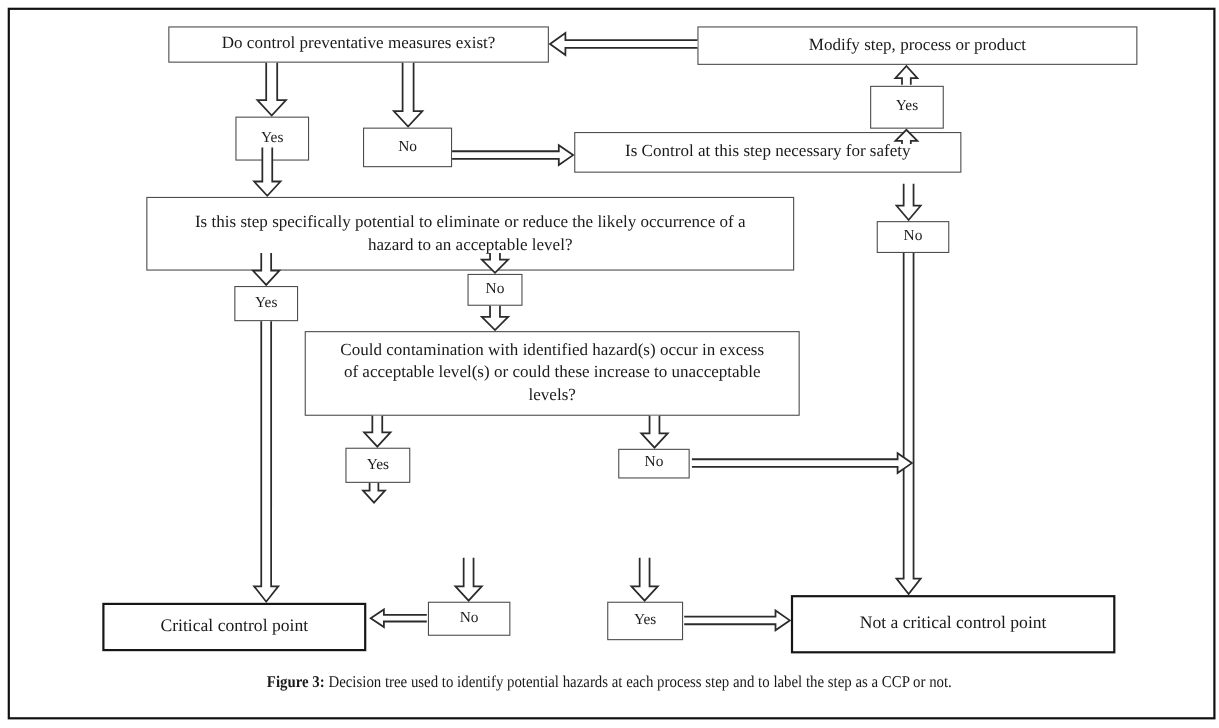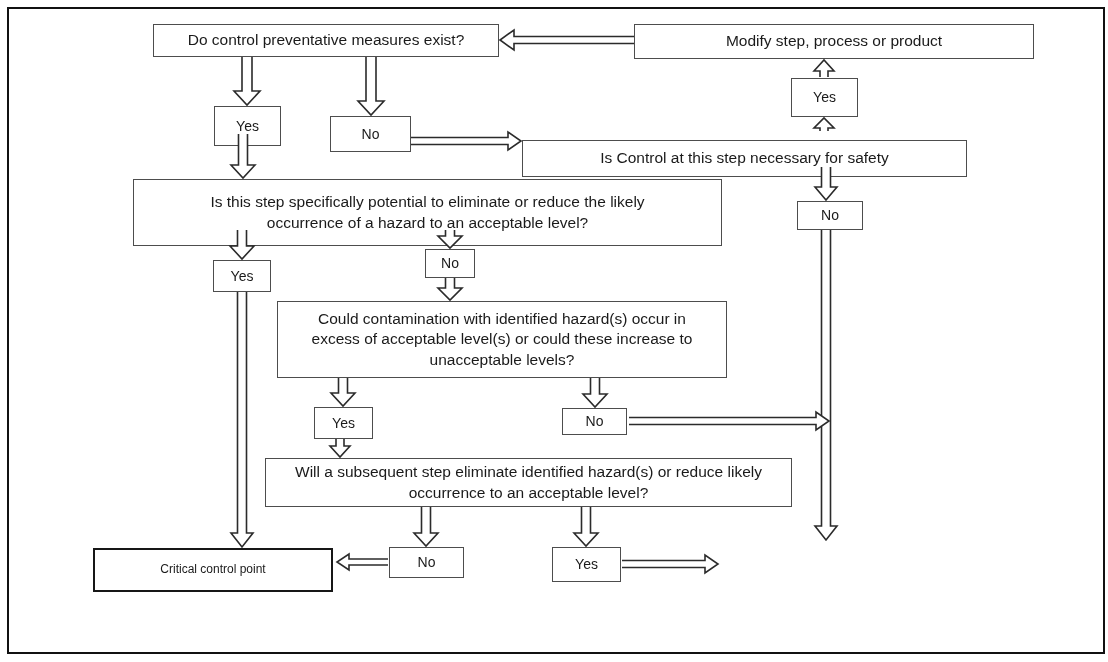--- a/index.html
+++ b/index.html
@@ -1,29 +1,29 @@
 <!DOCTYPE html>
 <html><head>
 <meta charset="utf-8">
 <style>
   html,body{margin:0;padding:0;background:#fff;}
   .stage{
     position:relative;width:1108px;height:662px;background:#ffffff;
-    font-family:Liberation Sans, sans-serif;color:#1a1a1a;overflow:hidden;
+    font-family:Liberation Serif, serif;color:#1a1a1a;overflow:hidden;
   }
   .frame{
     position:absolute;left:7px;top:7px;width:1094px;height:643px;
     border:2px solid #111;pointer-events:none;
   }
   .node{
     position:absolute;display:flex;align-items:center;justify-content:center;
     text-align:center;background:#ffffff;border:1.5px solid #4d4d4d;
     font-size:15.5px;line-height:1.3;box-sizing:border-box;z-index:1;
   }
-  .node.result{border:2.5px solid #161616;font-size:12px;}
+  .node.result{border:2.5px solid #161616;font-size:16px;}
   .node.label{font-size:14px;}
   .q2pad{padding:0 40px;}
   .q3pad{padding:0 30px;}
   .q4pad{padding:0 28px;}
   svg.connectors{position:absolute;left:0;top:0;z-index:5;pointer-events:none;}
   svg.connectors path{fill:#ffffff;stroke:#2b2b2b;stroke-width:1.6;stroke-linejoin:miter;}
   .caption{
     position:absolute;left:0;top:613px;width:1108px;text-align:center;z-index:2;
     font-size:15px;
   }
@@ -34,32 +34,32 @@
 <body>
 
 <div class="stage">
   <div class="frame"></div>
 
   <div class="node" style="left:153px;top:24px;width:346px;height:33px;">Do control preventative measures exist?</div>
   <div class="node label" style="left:214px;top:106px;width:67px;height:40px;">Yes</div>
   <div class="node label" style="left:330px;top:116px;width:81px;height:36px;">No</div>
   <div class="node" style="left:634px;top:24px;width:400px;height:35px;">Modify step, process or product</div>
   <div class="node label" style="left:791px;top:78px;width:67px;height:39px;">Yes</div>
-  <div class="node" style="left:522px;top:140px;width:445px;height:37px;">Is Control at this step necessary for safety</div>
+  <div class="node" style="left:522px;top:120px;width:352px;height:37px;">Is Control at this step necessary for safety</div>
   <div class="node label" style="left:797px;top:201px;width:66px;height:29px;">No</div>
   <div class="node q2pad" style="left:133px;top:179px;width:589px;height:67px;">Is this step specifically potential to eliminate or reduce the likely occurrence of a hazard to an acceptable level?</div>
   <div class="node label" style="left:213px;top:260px;width:58px;height:32px;">Yes</div>
   <div class="node label" style="left:425px;top:249px;width:50px;height:29px;">No</div>
   <div class="node q3pad" style="left:277px;top:301px;width:450px;height:77px;">Could contamination with identified hazard(s) occur in excess of acceptable level(s) or could these increase to unacceptable levels?</div>
   <div class="node label" style="left:314px;top:407px;width:59px;height:32px;">Yes</div>
   <div class="node label" style="left:562px;top:408px;width:65px;height:27px;">No</div>
-  <div class="node q4pad" style="left:265px;top:458px;width:527px;height:49px;">Will a subsequent step eliminate identified hazard(s) or reduce likely occurrence to an acceptable level?</div>
   <div class="node result" style="left:93px;top:548px;width:240px;height:44px;">Critical control point</div>
   <div class="node label" style="left:389px;top:547px;width:75px;height:31px;">No</div>
   <div class="node label" style="left:552px;top:547px;width:69px;height:35px;">Yes</div>
+  <div class="node result" style="left:719px;top:541px;width:295px;height:53px;">Not a critical control point</div>
 
   <svg class="connectors" width="1108" height="662">
       <path d="M634.0,36.5 L514.0,36.5 L514.0,30.0 L500.0,40.0 L514.0,50.0 L514.0,43.5 L634.0,43.5"></path>
       <path d="M242.0,57.0 L242.0,91.0 L234.0,91.0 L247.0,105.0 L260.0,91.0 L252.0,91.0 L252.0,57.0"></path>
       <path d="M366.0,57.0 L366.0,101.0 L358.0,101.0 L371.0,115.0 L384.0,101.0 L376.0,101.0 L376.0,57.0"></path>
       <path d="M411.0,144.5 L508.0,144.5 L508.0,150.0 L521.0,141.0 L508.0,132.0 L508.0,137.5 L411.0,137.5"></path>
       <path d="M828.0,131.0 L828.0,128.0 L834.0,128.0 L824.0,118.0 L814.0,128.0 L820.0,128.0 L820.0,131.0"></path>
       <path d="M828.0,77.0 L828.0,71.0 L834.0,71.0 L824.0,60.0 L814.0,71.0 L820.0,71.0 L820.0,77.0"></path>
       <path d="M821.5,167.0 L821.5,187.0 L815.0,187.0 L826.0,200.0 L837.0,187.0 L830.5,187.0 L830.5,167.0"></path>
       <path d="M821.5,230.0 L821.5,526.0 L815.0,526.0 L826.0,540.0 L837.0,526.0 L830.5,526.0 L830.5,230.0"></path>
@@ -71,13 +71,16 @@
       <path d="M590.5,378.0 L590.5,394.0 L583.0,394.0 L595.0,407.0 L607.0,394.0 L599.5,394.0 L599.5,378.0"></path>
       <path d="M629.0,424.5 L816.0,424.5 L816.0,430.0 L829.0,421.0 L816.0,412.0 L816.0,417.5 L629.0,417.5"></path>
       <path d="M336.0,439.0 L336.0,446.0 L330.0,446.0 L340.0,457.0 L350.0,446.0 L344.0,446.0 L344.0,439.0"></path>
       <path d="M421.5,507.0 L421.5,533.0 L414.0,533.0 L426.0,546.0 L438.0,533.0 L430.5,533.0 L430.5,507.0"></path>
       <path d="M581.5,507.0 L581.5,533.0 L574.0,533.0 L586.0,546.0 L598.0,533.0 L590.5,533.0 L590.5,507.0"></path>
       <path d="M388.0,559.0 L349.0,559.0 L349.0,554.0 L337.0,562.0 L349.0,570.0 L349.0,565.0 L388.0,565.0"></path>
       <path d="M622.0,567.5 L705.0,567.5 L705.0,573.0 L718.0,564.0 L705.0,555.0 L705.0,560.5 L622.0,560.5"></path>
       <path d="M237.5,292.0 L237.5,533.0 L231.0,533.0 L242.0,547.0 L253.0,533.0 L246.5,533.0 L246.5,292.0"></path>
     </svg>
 
+  <div class="caption">
+    <span class="caption-inner"><b>Figure 3:</b><span> Decision tree used to identify potential hazards at each process step and to label the step as a CCP or not.</span></span>
+  </div>
 </div>
 
 </body></html>

